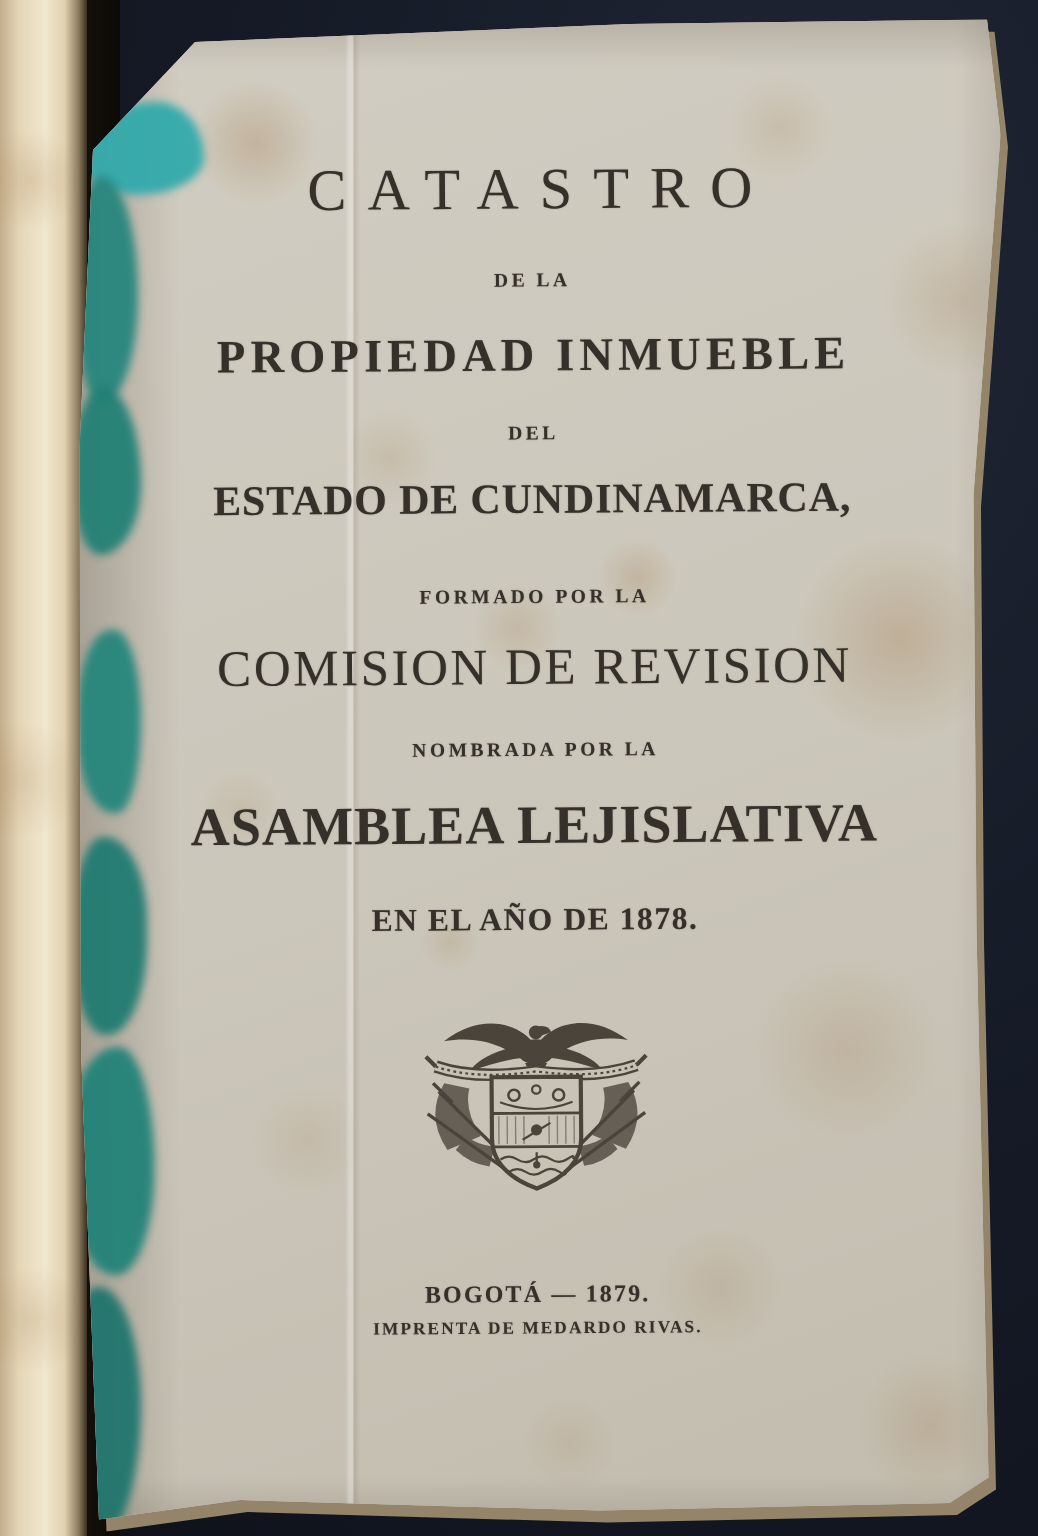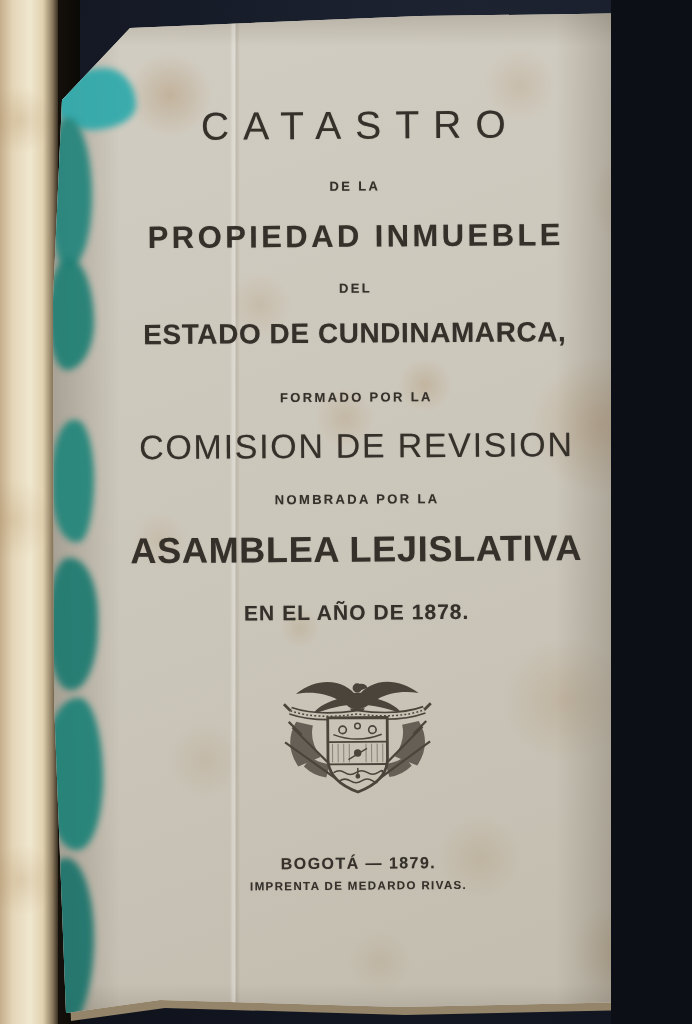--- a/index.html
+++ b/index.html
@@ -1,19 +1,19 @@
 <!DOCTYPE html>
 <html><head>
 <meta charset="utf-8">
 <style>
   html,body{margin:0;padding:0;background:#0c0f16;}
   .scene{
-    position:relative;width:611px;height:1024px;overflow:hidden;
+    position:relative;width:692px;height:1024px;overflow:hidden;
     background:radial-gradient(ellipse at 78% 18%, #202634 0%, #161b28 45%, #0e1119 100%);
-    font-family:Liberation Sans, sans-serif;
+    font-family:Liberation Serif, serif;
   }
   
   .flyleaf{
     position:absolute;left:0;top:0;width:58px;height:1024px;
     background-image:
       radial-gradient(circle at 20px 120px, rgba(156,112,62,.20) 0, rgba(156,112,62,0) 34px),
       radial-gradient(circle at 14px 520px, rgba(156,112,62,.16) 0, rgba(156,112,62,0) 40px),
       radial-gradient(circle at 22px 880px, rgba(156,112,62,.18) 0, rgba(156,112,62,0) 36px),
       linear-gradient(90deg,#c4ad8b 0%,#e4d6b8 22%,#f0e7cf 52%,#e0d1b0 74%,#8d7c60 90%,#392f22 100%);
   }

